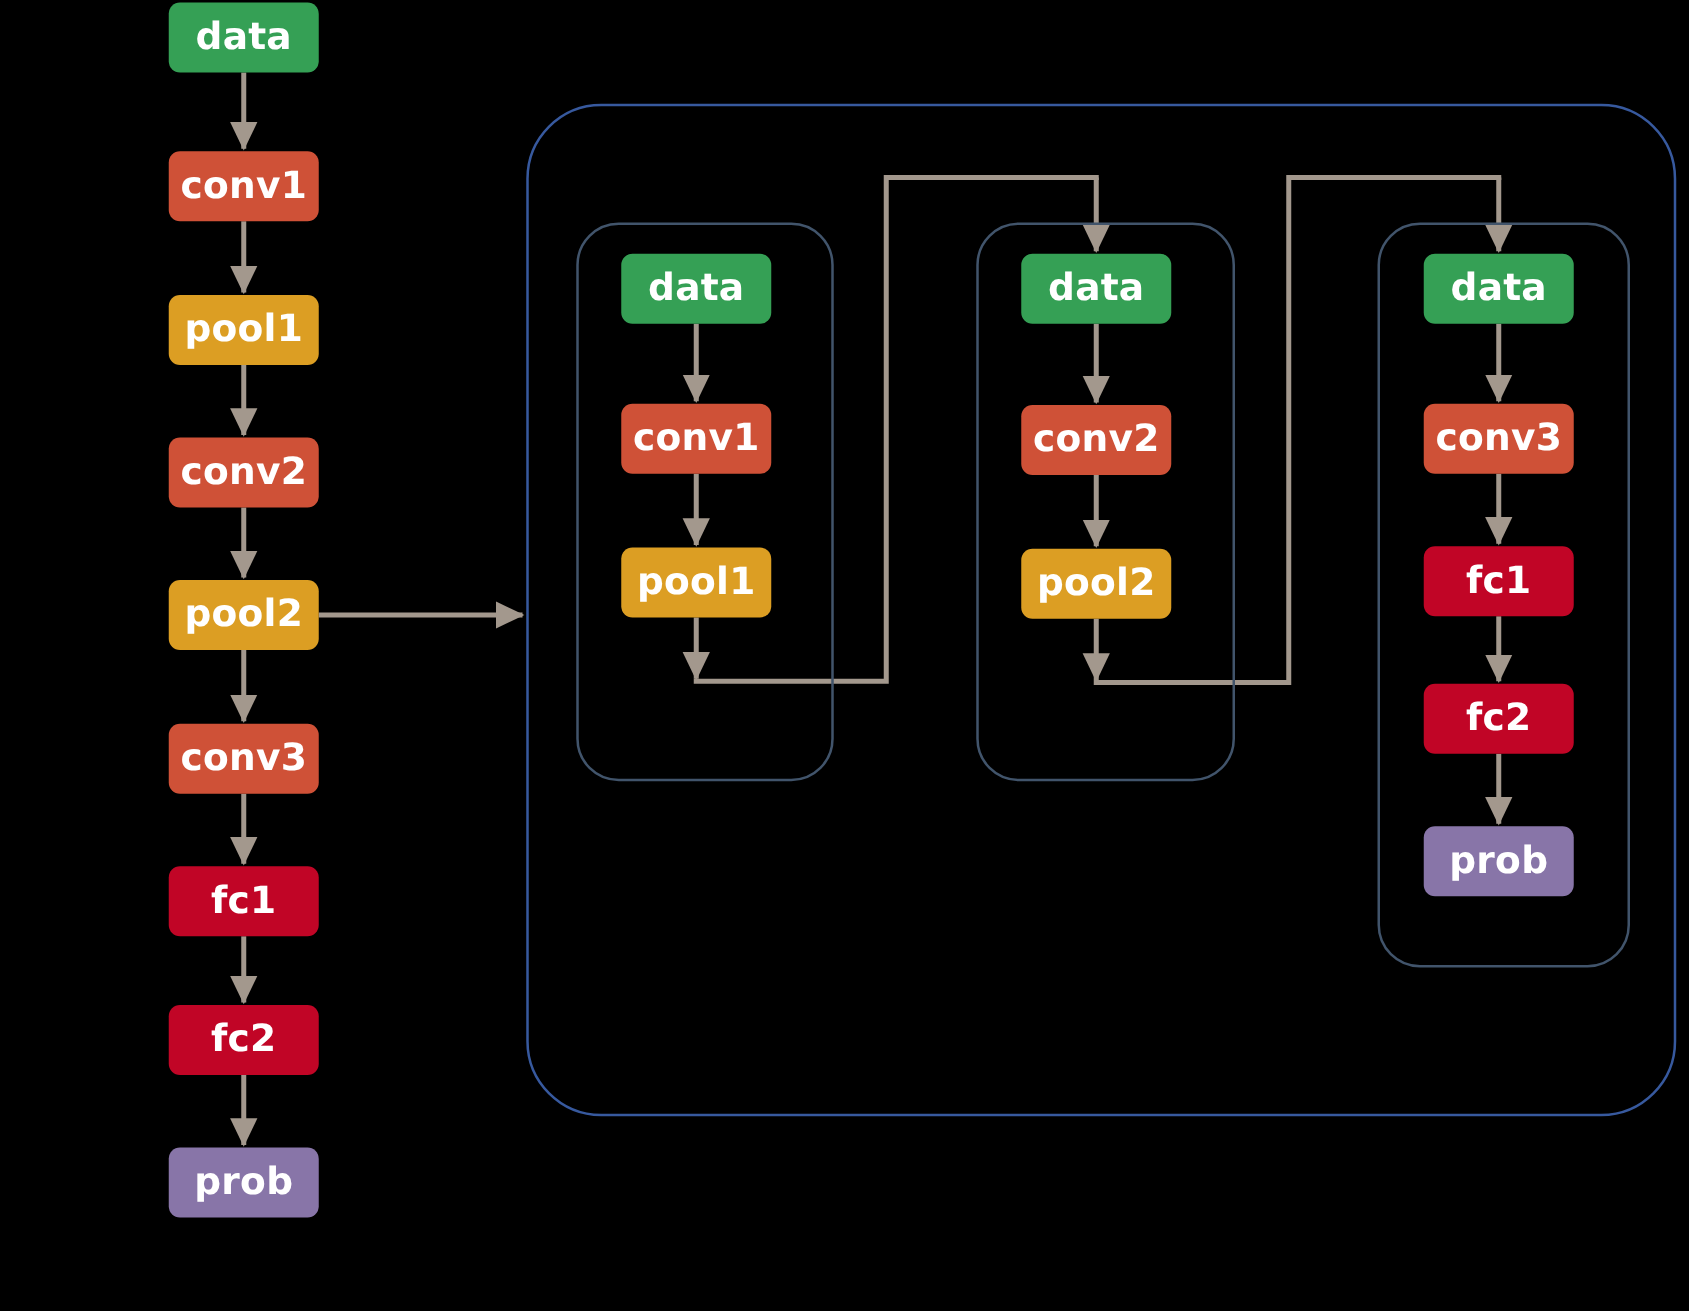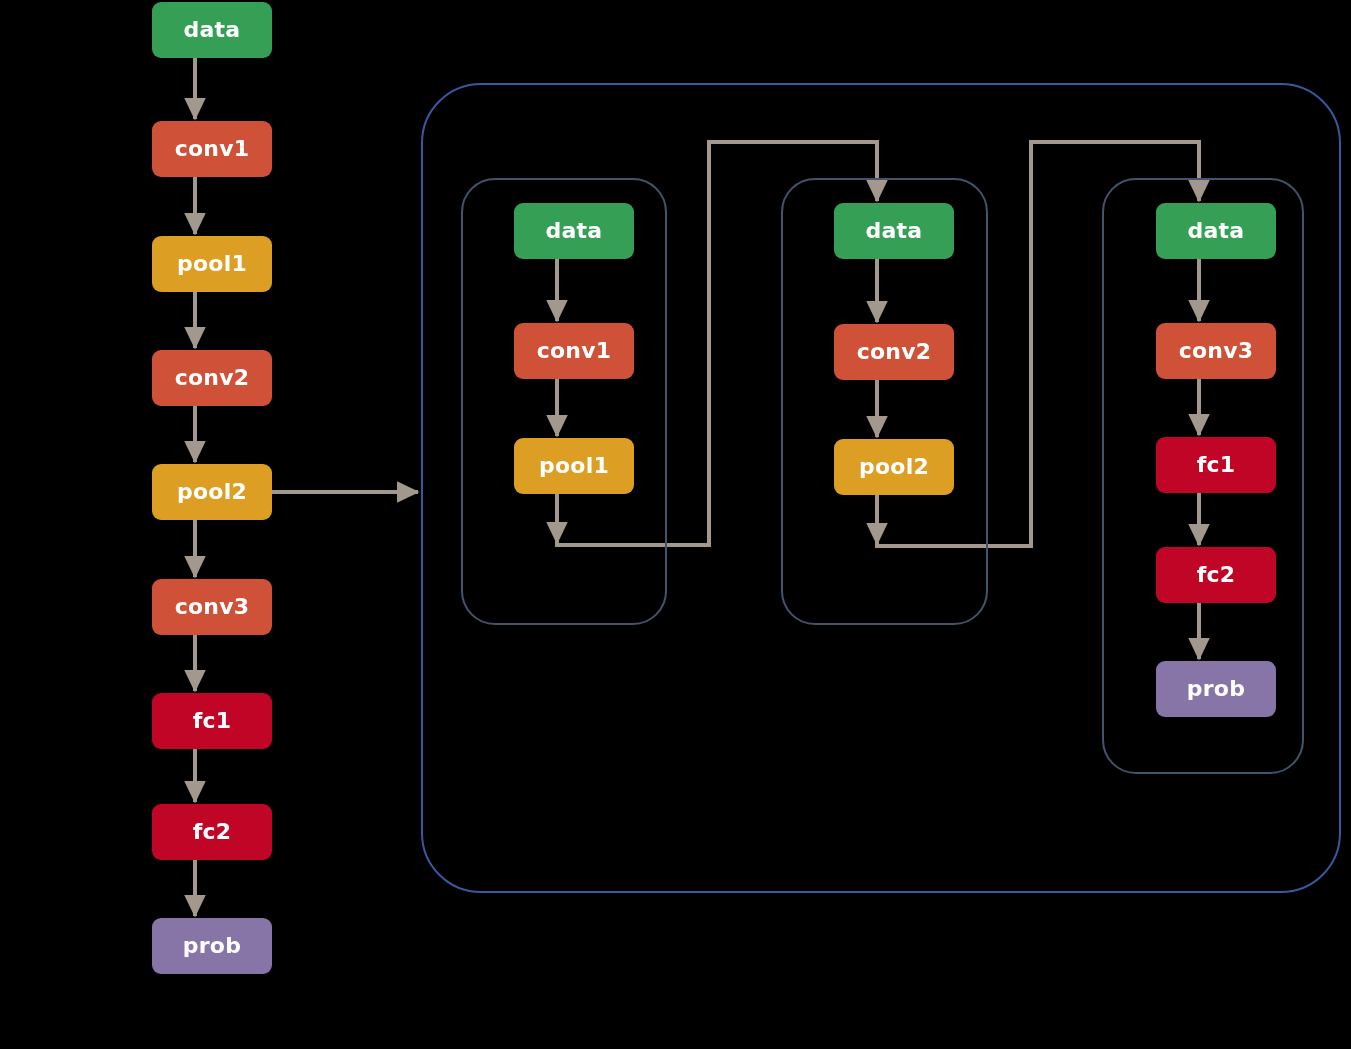--- a/index.html
+++ b/index.html
@@ -1,22 +1,22 @@
 <!DOCTYPE html>
 <html><head>
 <meta charset="utf-8">
 <style>
   html,body{margin:0;padding:0;background:#000;}
   body{width:1351px;height:1049px;overflow:hidden;
        font-family:"DejaVu Sans","Liberation Sans",sans-serif;}
   #stage{position:relative;width:1351px;height:1049px;background:#000;}
   svg#edges{position:absolute;left:0;top:0;width:1351px;height:1049px;}
   .node{position:absolute;display:flex;align-items:center;justify-content:center;
-        border-radius:9px;color:#ffffff;font-weight:700;font-size:22px;
-        letter-spacing:.2px;line-height:1;margin-left:17px;}
+        border-radius:9px;color:#ffffff;font-weight:700;font-size:30px;
+        letter-spacing:.2px;line-height:1;}
   .grp{position:absolute;border:2px solid #41546b;border-radius:34px;
        background:transparent;}
   .outer{position:absolute;border:2px solid #37599e;border-radius:60px;
          background:transparent;}
 </style>
 </head>
 <body>
 
 <div id="stage">
 

